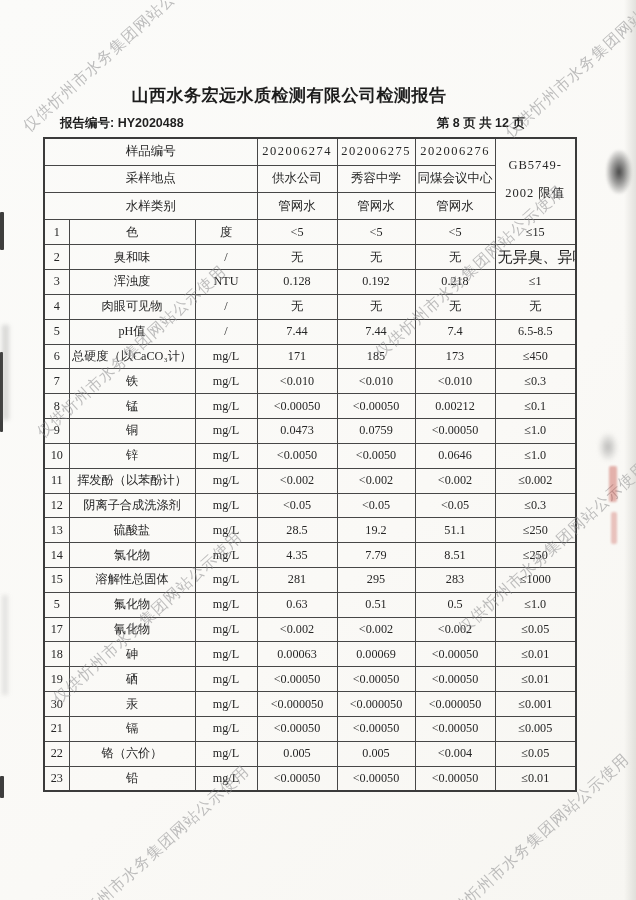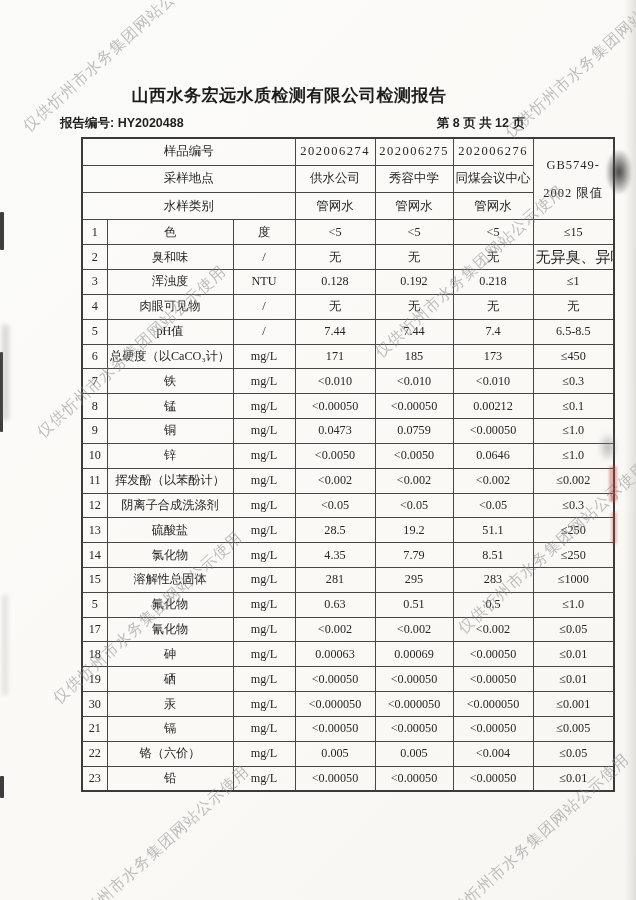--- a/index.html
+++ b/index.html
@@ -56,21 +56,20 @@
     font-size: 12.5px;
     color: #1f1f1f;
   }
   
   table.rpt {
     margin-top: 5px;
     width: 532px;
     border-collapse: collapse;
     table-layout: fixed;
     color: #262626;
-    margin-left: 38px;
   }
   table.rpt td {
     border: 1px solid #474747;
     text-align: center;
     vertical-align: middle;
     font-size: 12.2px;
     padding: 0 2px;
     overflow: hidden;
     white-space: nowrap;
   }

